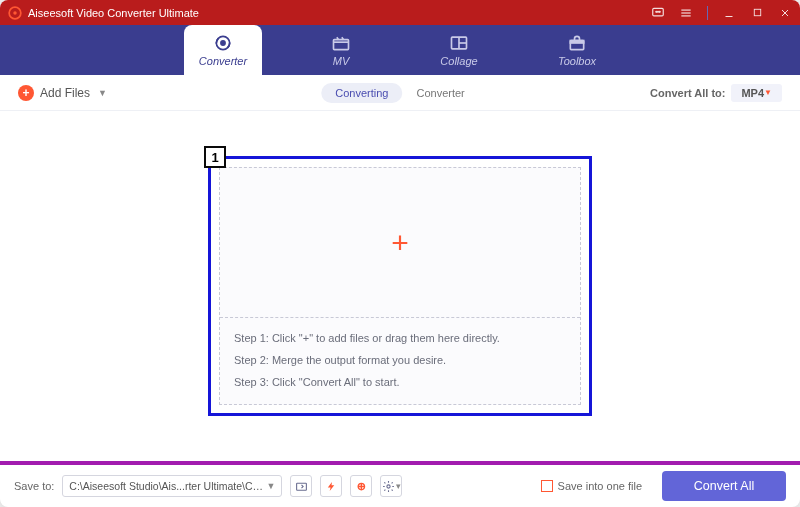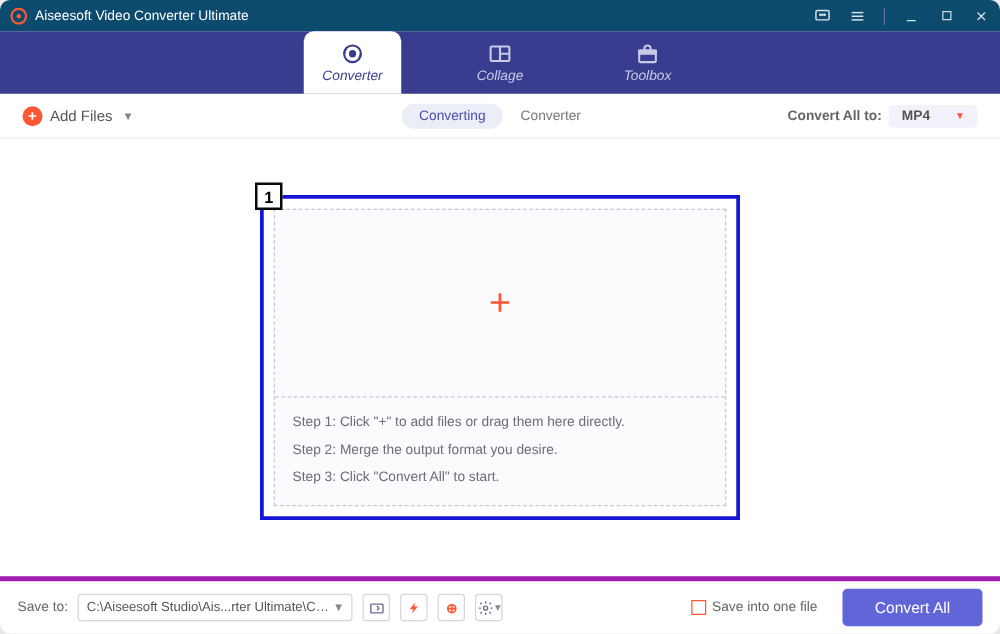--- a/index.html
+++ b/index.html
@@ -1,60 +1,60 @@
 <!DOCTYPE html>
 <html><head>
 <meta charset="utf-8">
 <style>
 * { margin: 0; padding: 0; box-sizing: border-box; font-family: -apple-system, "Segoe UI", Arial, sans-serif; }
 body { width: 800px; height: 507px; background: #f0f0f0; overflow: hidden; }
 .app { width: 800px; height: 507px; background: #fff; border-radius: 8px; overflow: hidden; display: flex; flex-direction: column; box-shadow: 0 2px 10px rgba(0,0,0,0.1); }
 
 
-.titlebar { height: 25px; background: #0c4a6e; display: flex; align-items: center; padding: 0 8px; color: #fff; font-size: 11px; }
+.titlebar { height: 25px; background: #b91c1c; display: flex; align-items: center; padding: 0 8px; color: #fff; font-size: 11px; }
 .logo { width: 14px; height: 14px; margin-right: 6px; }
 .titlebar-right { margin-left: auto; display: flex; gap: 14px; align-items: center; }
 .tb-icon { width: 14px; height: 14px; display: flex; align-items: center; justify-content: center; cursor: pointer; opacity: 0.85; }
 
 
 .tabstrip { height: 50px; background: #3a3d8f; display: flex; justify-content: center; align-items: flex-end; gap: 40px; }
 .tab { width: 78px; height: 50px; display: flex; flex-direction: column; align-items: center; justify-content: center; gap: 3px; color: #c9cae8; font-size: 11px; cursor: pointer; border-radius: 8px 8px 0 0; font-style: italic; }
 .tab.active { background: #fff; color: #3a3d8f; }
 .tab-icon { width: 20px; height: 18px; display: flex; align-items: center; justify-content: center; }
 
 
 .toolbar { height: 36px; display: flex; align-items: center; padding: 0 18px; border-bottom: 1px solid #eef0f5; font-size: 12px; color: #555; }
 .addfiles { display: flex; align-items: center; gap: 6px; cursor: pointer; }
 .addfiles-icon { width: 16px; height: 16px; border-radius: 50%; background: #ff5733; display: flex; align-items: center; justify-content: center; color: #fff; font-size: 12px; font-weight: bold; }
 .chev { font-size: 9px; color: #888; margin-left: 2px; }
 .subtabs { margin-left: auto; margin-right: auto; display: flex; gap: 0; position: absolute; left: 50%; transform: translateX(-50%); }
 .subtab { padding: 4px 14px; border-radius: 12px; font-size: 11px; color: #777; cursor: pointer; text-align: center; }
 .subtab.active { background: #eceef7; color: #4a4db0; }
 .toolbar { position: relative; }
 .convertto { margin-left: auto; display: flex; align-items: center; gap: 6px; font-size: 11px; color: #666; font-weight: bold; }
-.format-dd { background: #f1f2fa; padding: 3px 10px; border-radius: 3px; display: flex; align-items: center; gap: 20px; cursor: pointer; font-size: 11px; color: #555; }
+.format-dd { background: #f1f2fa; padding: 3px 10px; border-radius: 3px; display: flex; align-items: center; cursor: pointer; font-size: 11px; color: #555; }
 .format-dd .arr { color: #ff5733; font-size: 8px; }
 
 
 .main { flex: 1; display: flex; align-items: center; justify-content: center; position: relative; }
 .dropzone-wrap { position: relative; }
 .annotation { position: absolute; top: -10px; left: -4px; width: 22px; height: 22px; border: 2.5px solid #0a0a0a; background: #fff; display: flex; align-items: center; justify-content: center; font-weight: bold; font-size: 13px; z-index: 3; }
 .blue-border { border: 3px solid #1515d8; padding: 8px; }
 .dropzone { width: 362px; border: 1.5px dashed #c8c9d6; background: #fbfbfd; }
 .drop-top { height: 150px; display: flex; align-items: center; justify-content: center; border-bottom: 1.5px dashed #c8c9d6; cursor: pointer; }
 .plus { font-size: 30px; color: #ff5733; font-weight: 200; }
 .steps { padding: 14px 14px 16px 14px; display: flex; flex-direction: column; gap: 10px; font-size: 11px; color: #6a6d7a; }
 
 
 .bottombar { height: 46px; border-top: 4px solid #a21caf; display: flex; align-items: center; padding: 0 14px; gap: 8px; font-size: 11px; color: #666; }
 .saveto-input { width: 220px; height: 22px; border: 1px solid #d5d6df; border-radius: 3px; padding: 0 6px; display: flex; align-items: center; justify-content: space-between; cursor: pointer; color: #555; font-size: 10.5px; background: #fff; }
 .bb-icon { width: 22px; height: 22px; border: 1px solid #d5d6df; border-radius: 3px; display: flex; align-items: center; justify-content: center; cursor: pointer; font-size: 12px; background: #fff; }
 .merge { margin-left: auto; display: flex; align-items: center; gap: 5px; cursor: pointer; margin-right: 12px; }
 .merge-box { width: 12px; height: 12px; border: 1.5px solid #ff5733; }
-.convert-btn { width: 112px; height: 30px; background: #6265d8; color: #fff; border: none; border-radius: 4px; font-size: 12.5px; cursor: pointer; }
+.convert-btn { width: 124px; height: 30px; background: #6265d8; color: #fff; border: none; border-radius: 4px; font-size: 12.5px; cursor: pointer; }
 </style>
 </head>
 <body>
 
 <div class="app">
 
   <div class="titlebar">
     <svg class="logo" viewBox="0 0 24 24">
         <circle cx="12" cy="12" r="10" fill="none" stroke="#ff5733" stroke-width="3"></circle>
         <circle cx="12" cy="12" r="3" fill="#ff5733"></circle>
@@ -100,20 +100,30 @@
     <div class="tab active">
       <span class="tab-icon">
           <svg width="20" height="20" viewBox="0 0 24 24" fill="none" stroke="#3a3d8f" stroke-width="2">
             <circle cx="12" cy="12" r="8"></circle>
             <circle cx="12" cy="12" r="2.5" fill="#3a3d8f"></circle>
             <path d="M4 12a8 8 0 0 1 2-5" stroke-linecap="round"></path>
             <path d="M20 12a8 8 0 0 1-2 5" stroke-linecap="round"></path>
           </svg>
         </span>
       <span>Converter</span>
+    </div>
+    <div class="tab">
+      <span class="tab-icon">
+          <svg width="20" height="18" viewBox="0 0 24 20" fill="none" stroke="#c9cae8" stroke-width="2">
+            <rect x="3" y="6" width="18" height="12" rx="1"></rect>
+            <line x1="3" y1="9" x2="21" y2="9"></line>
+            <path d="M7 3l2 3M13 3l2 3"></path>
+          </svg>
+        </span>
+      <span>MV</span>
     </div>
     <div class="tab">
       <span class="tab-icon">
           <svg width="20" height="18" viewBox="0 0 24 20" fill="none" stroke="#c9cae8" stroke-width="2">
             <rect x="3" y="3" width="18" height="14" rx="1"></rect>
             <line x1="12" y1="3" x2="12" y2="17"></line>
             <line x1="12" y1="10" x2="21" y2="10"></line>
           </svg>
         </span>
       <span>Collage</span>

